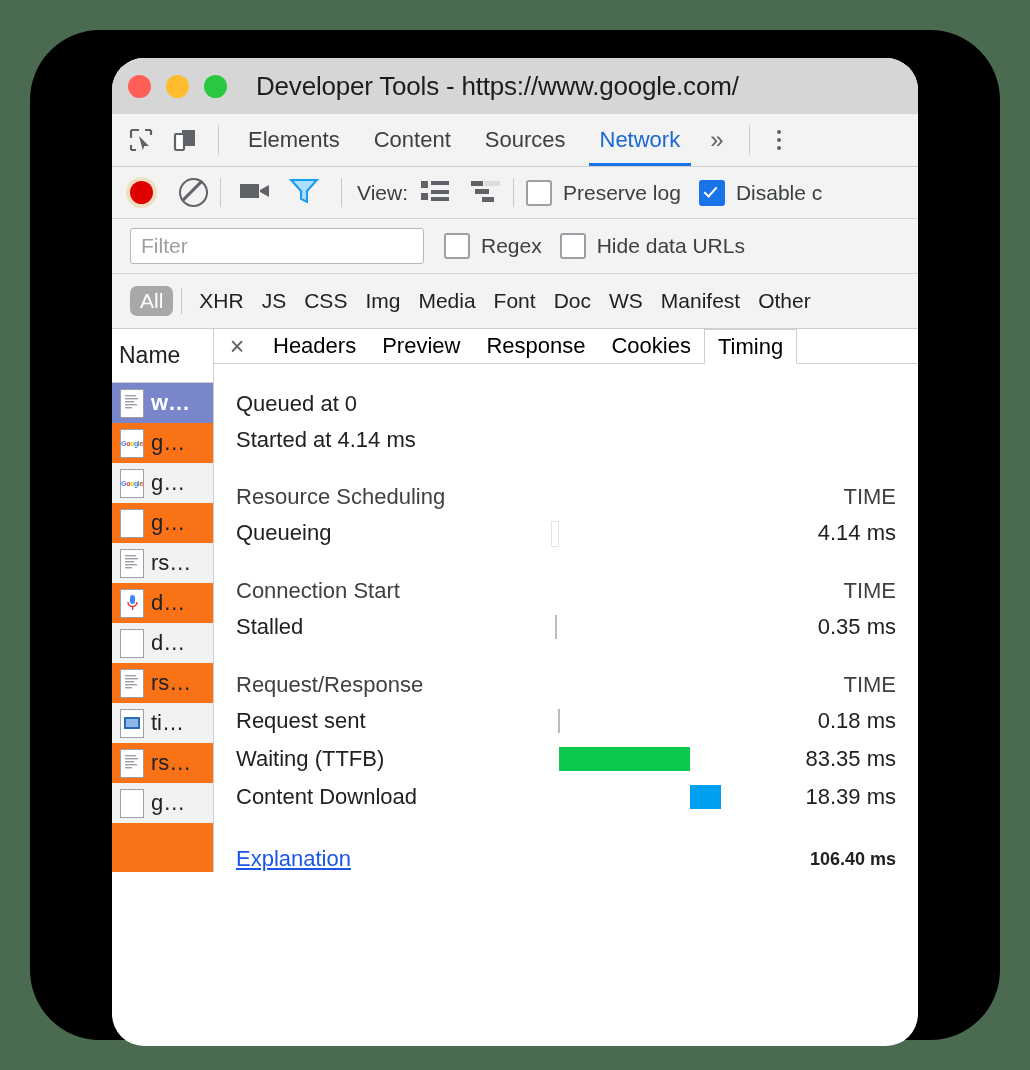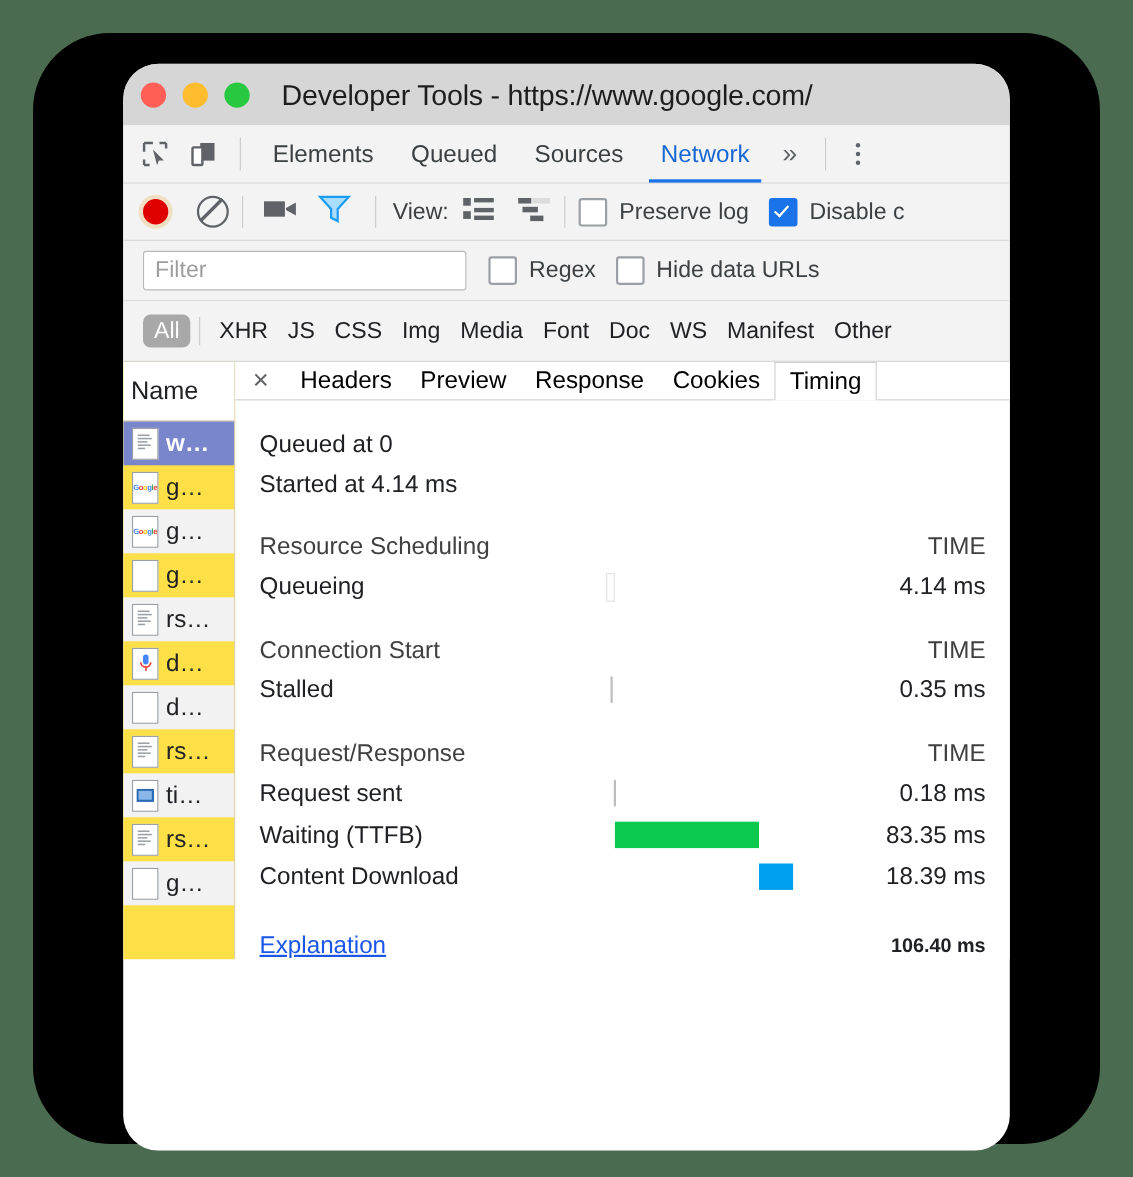--- a/index.html
+++ b/index.html
@@ -81,21 +81,21 @@
     height:54px;background:#f3f3f3;border-bottom:1px solid #cfcfcf;
     display:flex;align-items:center;padding-left:18px;gap:0;
   }
   .typeitem{font-size:21px;color:#202124;padding:0 9px;white-space:nowrap;}
   .typeitem.sel{
     background:#a8a8a8;color:#fff;border-radius:7px;padding:3px 10px;margin-right:5px;
   }
   .typediv{width:1px;height:26px;background:#c9c9c9;margin:0 8px 0 3px;}
   
   .split{display:flex;height:543px;}
-  .sidebar{width:101px;border-right:1px solid #cfcfcf;display:flex;flex-direction:column;background:#fde047;}
+  .sidebar{width:101px;border-right:1px solid #cfcfcf;display:flex;flex-direction:column;background:#f97316;}
   .namehdr{
     height:53px;border-bottom:1px solid #cfcfcf;display:flex;align-items:center;
     padding-left:7px;font-size:23px;color:#202124;background:#fff;
   }
   .rows{flex:1;overflow:hidden;}
   .row{height:40px;display:flex;align-items:center;gap:7px;padding-left:8px;}
   .row.odd{background:#f2f2f2;}
   .row.sel{background:#7986cb;}
   .row.sel .rowtext{color:#fff;font-weight:bold;}
   .rowtext{font-size:22px;color:#202124;white-space:nowrap;}
@@ -157,21 +157,21 @@
           <rect x="3" y="7" width="9" height="16" rx="1.2" fill="#fff" stroke="#5f6368" stroke-width="2.2"></rect>
         </svg>
       </span>
     </div>
     <div class="vdiv"></div>
     <div class="ptabs">
       <div class="ptab">
           <span>Elements</span>
         </div>
       <div class="ptab">
-          <span>Queued</span>
+          <span>Content</span>
         </div>
       <div class="ptab">
           <span>Sources</span>
         </div>
       <div class="ptab active">
           <span>Network</span>
         </div>
     </div>
     <div class="chev">
         <span>»</span>

